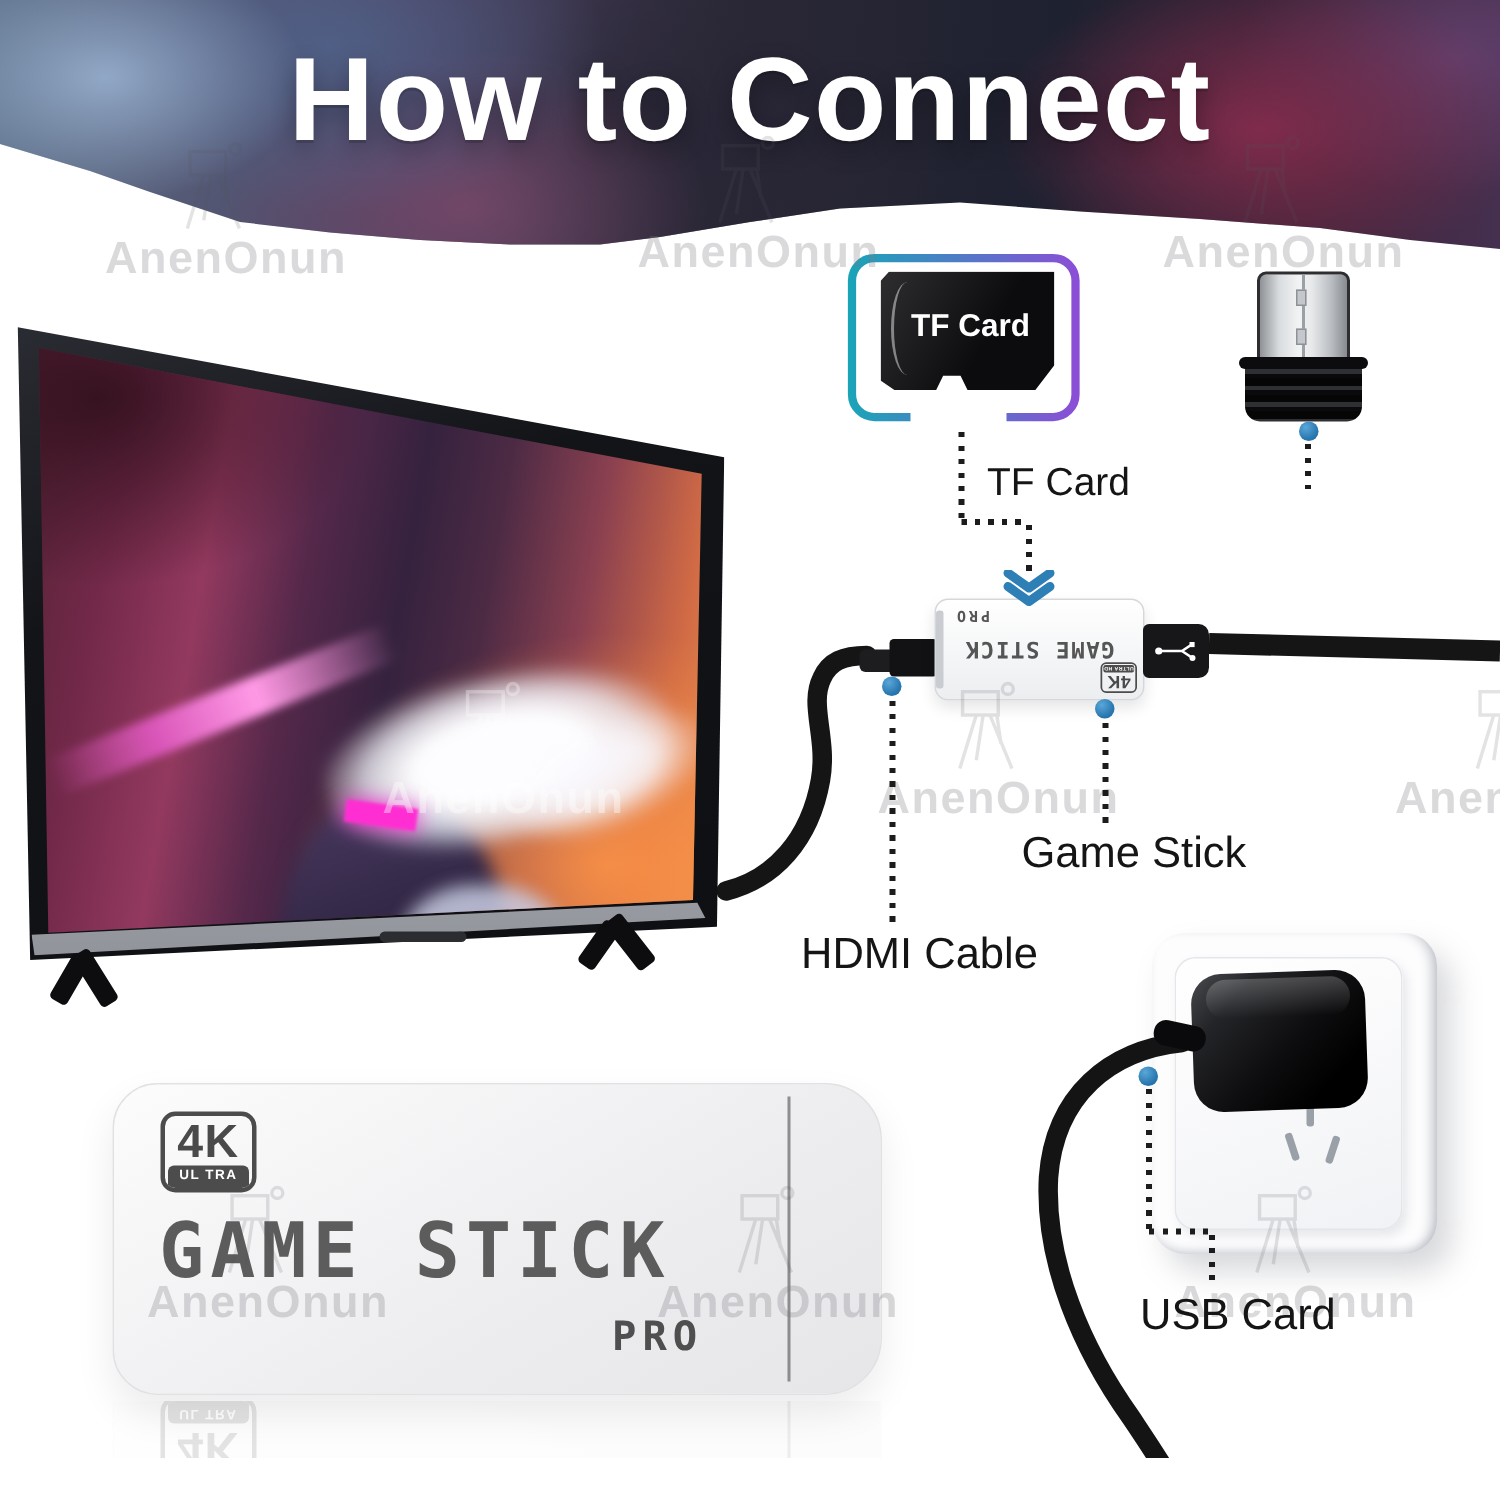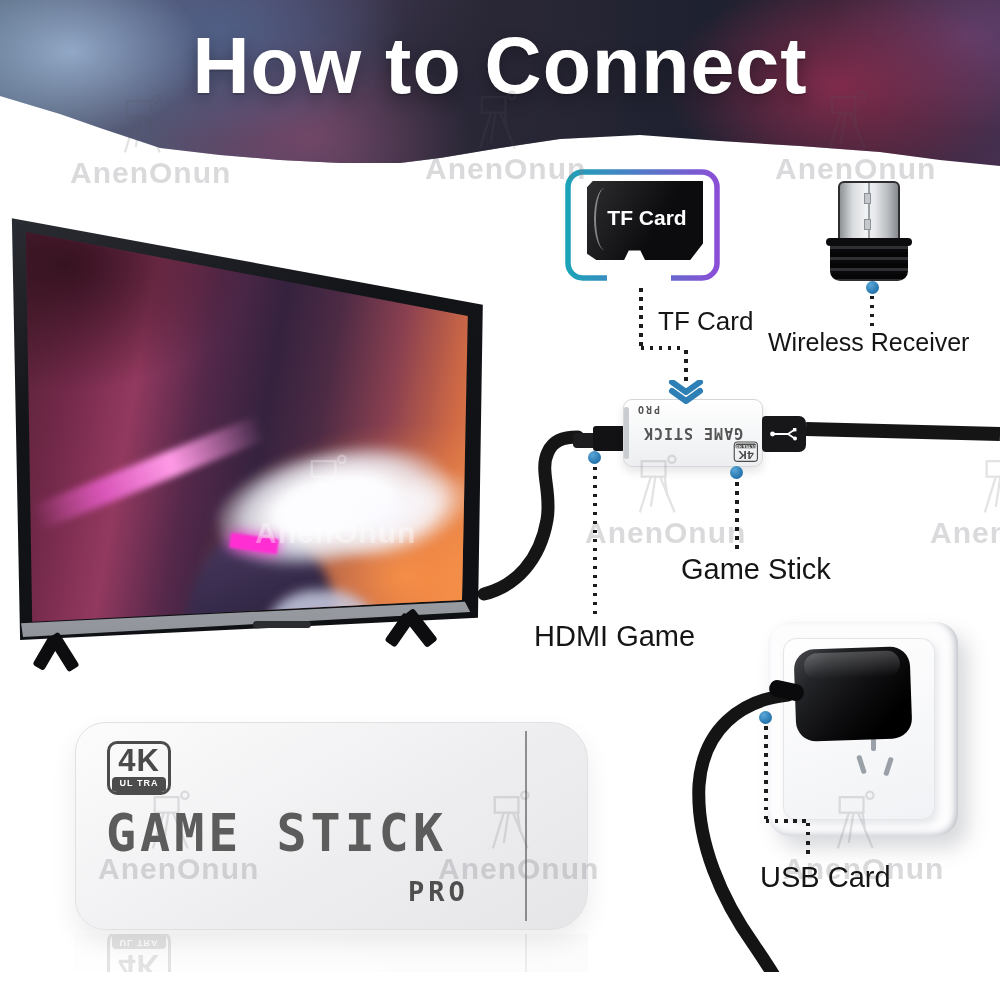--- a/index.html
+++ b/index.html
@@ -284,23 +284,22 @@
 
   <div class="bdot" style="left:730px;top:466px"></div>
   <div class="dlv" style="left:735px;top:482px;height:68px"></div>
 
   <div class="bdot" style="left:759px;top:711px"></div>
   <div class="dlv" style="left:764px;top:726px;height:94px"></div>
   <div class="dlh" style="left:766px;top:819px;width:44px"></div>
   <div class="dlv" style="left:806px;top:823px;height:35px"></div>
 
   <div class="lbl lbl-tf">TF Card</div>
-  <div class="lbl lbl-rx">Wireless Receiver</div>
   <div class="lbl lbl-gs">Game Stick</div>
-  <div class="lbl lbl-hdmi">HDMI Game</div>
+  <div class="lbl lbl-hdmi">HDMI Cable</div>
   <div class="lbl lbl-usb">USB Card</div>
 
   <div class="wm" style="left:70px;top:92px">
     <svg width="56" height="64" viewBox="0 0 60 70">
       <g fill="none" stroke="#55555a" stroke-width="2.5">
         <rect x="10" y="10" width="26" height="17"></rect>
           <circle cx="43" cy="8" r="4"></circle>
         <path d="M20 27 L8 66 M25 27 L20 60 M30 27 L46 66 M35 27 L38 48"></path>
         </g>
       </svg>

